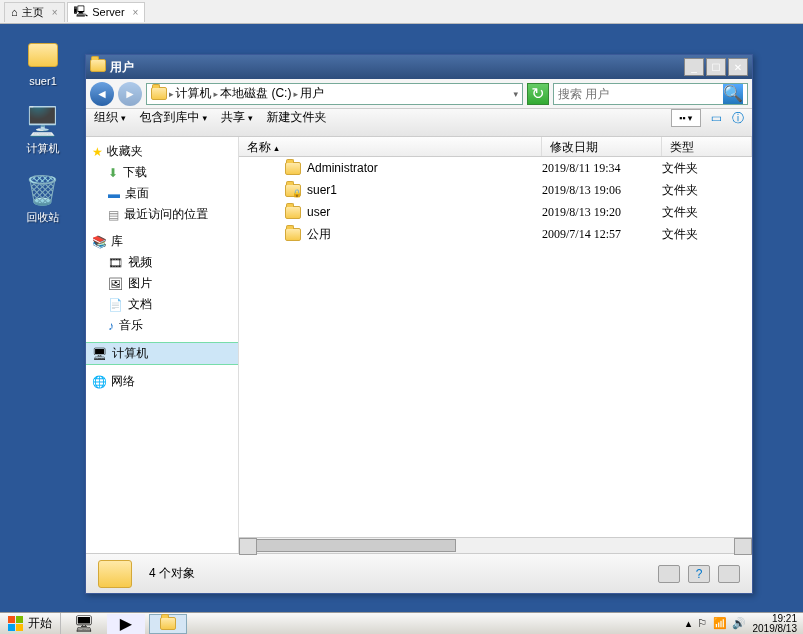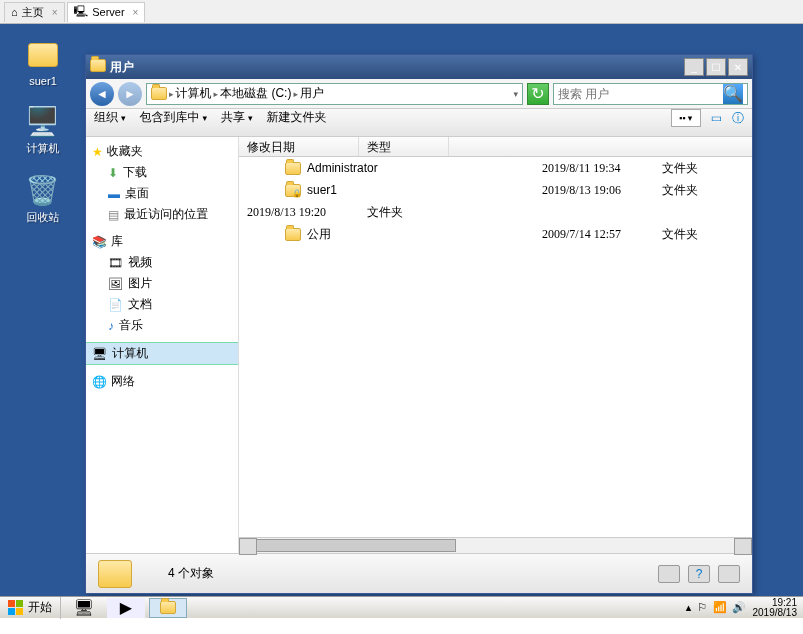--- a/index.html
+++ b/index.html
@@ -62,26 +62,26 @@
 .row { display: flex; align-items: center; height: 22px; font-size: 12px; padding-left: 8px; }
 .row .rn { flex: 1; display: flex; align-items: center; gap: 6px; font-family: monospace; margin-left: 38px; }
 .row .rd { width: 120px; font-family: Liberation Serif, serif; }
 .row .rt { width: 90px; }
 .hscroll { height: 16px; border-top: 1px solid #ccc; background: #f0f0f0; position: relative; }
 .hscroll::before, .hscroll::after { content: ''; position: absolute; top: 0; width: 16px; height: 15px; background: #ddd; border: 1px solid #999; }
 .hscroll::before { left: 0; } .hscroll::after { right: 0; }
 .hthumb { position: absolute; left: 17px; top: 1px; height: 13px; width: 200px; background: #ccc; border: 1px solid #999; }
 
 
-.statusbar { height: 40px; background: linear-gradient(#f9f9f9, #e5e5e5); border-top: 1px solid #ccc; display: flex; align-items: center; padding: 0 12px; gap: 36px; font-size: 12px; }
+.statusbar { height: 40px; background: linear-gradient(#f9f9f9, #e5e5e5); border-top: 1px solid #ccc; display: flex; align-items: center; padding: 0 12px; gap: 17px; font-size: 12px; }
 .statusbar .right { margin-left: auto; display: flex; gap: 8px; }
 .sbtn { width: 22px; height: 18px; border: 1px solid #999; background: #ddd; border-radius: 2px; }
 
 
-.taskbar { position: absolute; bottom: 16px; left: 0; right: 0; height: 22px; background: linear-gradient(#f9f9f9, #d8d6cf); border-top: 1px solid #999; display: flex; align-items: center; }
+.taskbar { position: absolute; bottom: 0; left: 0; right: 0; height: 22px; background: linear-gradient(#f9f9f9, #d8d6cf); border-top: 1px solid #999; display: flex; align-items: center; }
 .start { height: 22px; padding: 0 8px; display: flex; align-items: center; gap: 4px; font-size: 12px; border-right: 1px solid #bbb; }
 .tbicons { display: flex; gap: 4px; padding: 0 4px; }
 .tbicon { width: 38px; height: 20px; border: 1px solid transparent; display: flex; align-items: center; justify-content: center; }
 .tbicon.active { background: #d5e6f5; border: 1px solid #8ab; }
 .tray { margin-left: auto; display: flex; align-items: center; gap: 6px; padding: 0 6px; font-size: 11px; }
 .clock { text-align: right; line-height: 10px; font-size: 10px; }
 .folder-ico { width: 16px; height: 13px; background: linear-gradient(#ffe9a8,#f7ca4d); border: 1px solid #d4a838; border-radius: 2px; position: relative; }
 .folder-ico::before { content: ''; position: absolute; top: -4px; left: 0; width: 6px; height: 3px; background: #f7ca4d; border: 1px solid #d4a838; border-bottom: none; border-radius: 2px 2px 0 0; }
 .folder-big { width: 30px; height: 24px; background: linear-gradient(#ffe9a8,#f7ca4d); border: 1px solid #d4a838; border-radius: 3px; }
 </style>
@@ -226,20 +226,21 @@
         <div class="sgroup">
           <div class="sgh">
               <span>🌐</span>
               <span>网络</span>
             </div>
         </div>
       </div>
 
       <div class="content">
         <div class="cols">
+          <div class="col name"><span>名称</span> <span style="font-size:9px">▴</span></div>
           <div class="col date">修改日期</div>
           <div class="col type">类型</div>
         </div>
         <div class="filelist">
           <div class="row">
             <div class="rn">
                 <div class="folder-ico"></div>
                 <span>Administrator</span>
               </div>
             <div class="rd">2019/8/11 19:34</div>
@@ -249,20 +250,24 @@
             <div class="rn">
                 <div class="folder-ico" style="position:relative">
                   <span style="position:absolute;bottom:-2px;right:-2px;font-size:8px">🔒</span>
                 </div>
                 <span>suer1</span>
               </div>
             <div class="rd">2019/8/13 19:06</div>
             <div class="rt">文件夹</div>
           </div>
           <div class="row">
+            <div class="rn">
+                <div class="folder-ico"></div>
+                <span>user</span>
+              </div>
             <div class="rd">2019/8/13 19:20</div>
             <div class="rt">文件夹</div>
           </div>
           <div class="row">
             <div class="rn">
                 <div class="folder-ico"></div>
                 <span>公用</span>
               </div>
             <div class="rd">2009/7/14 12:57</div>
             <div class="rt">文件夹</div>

